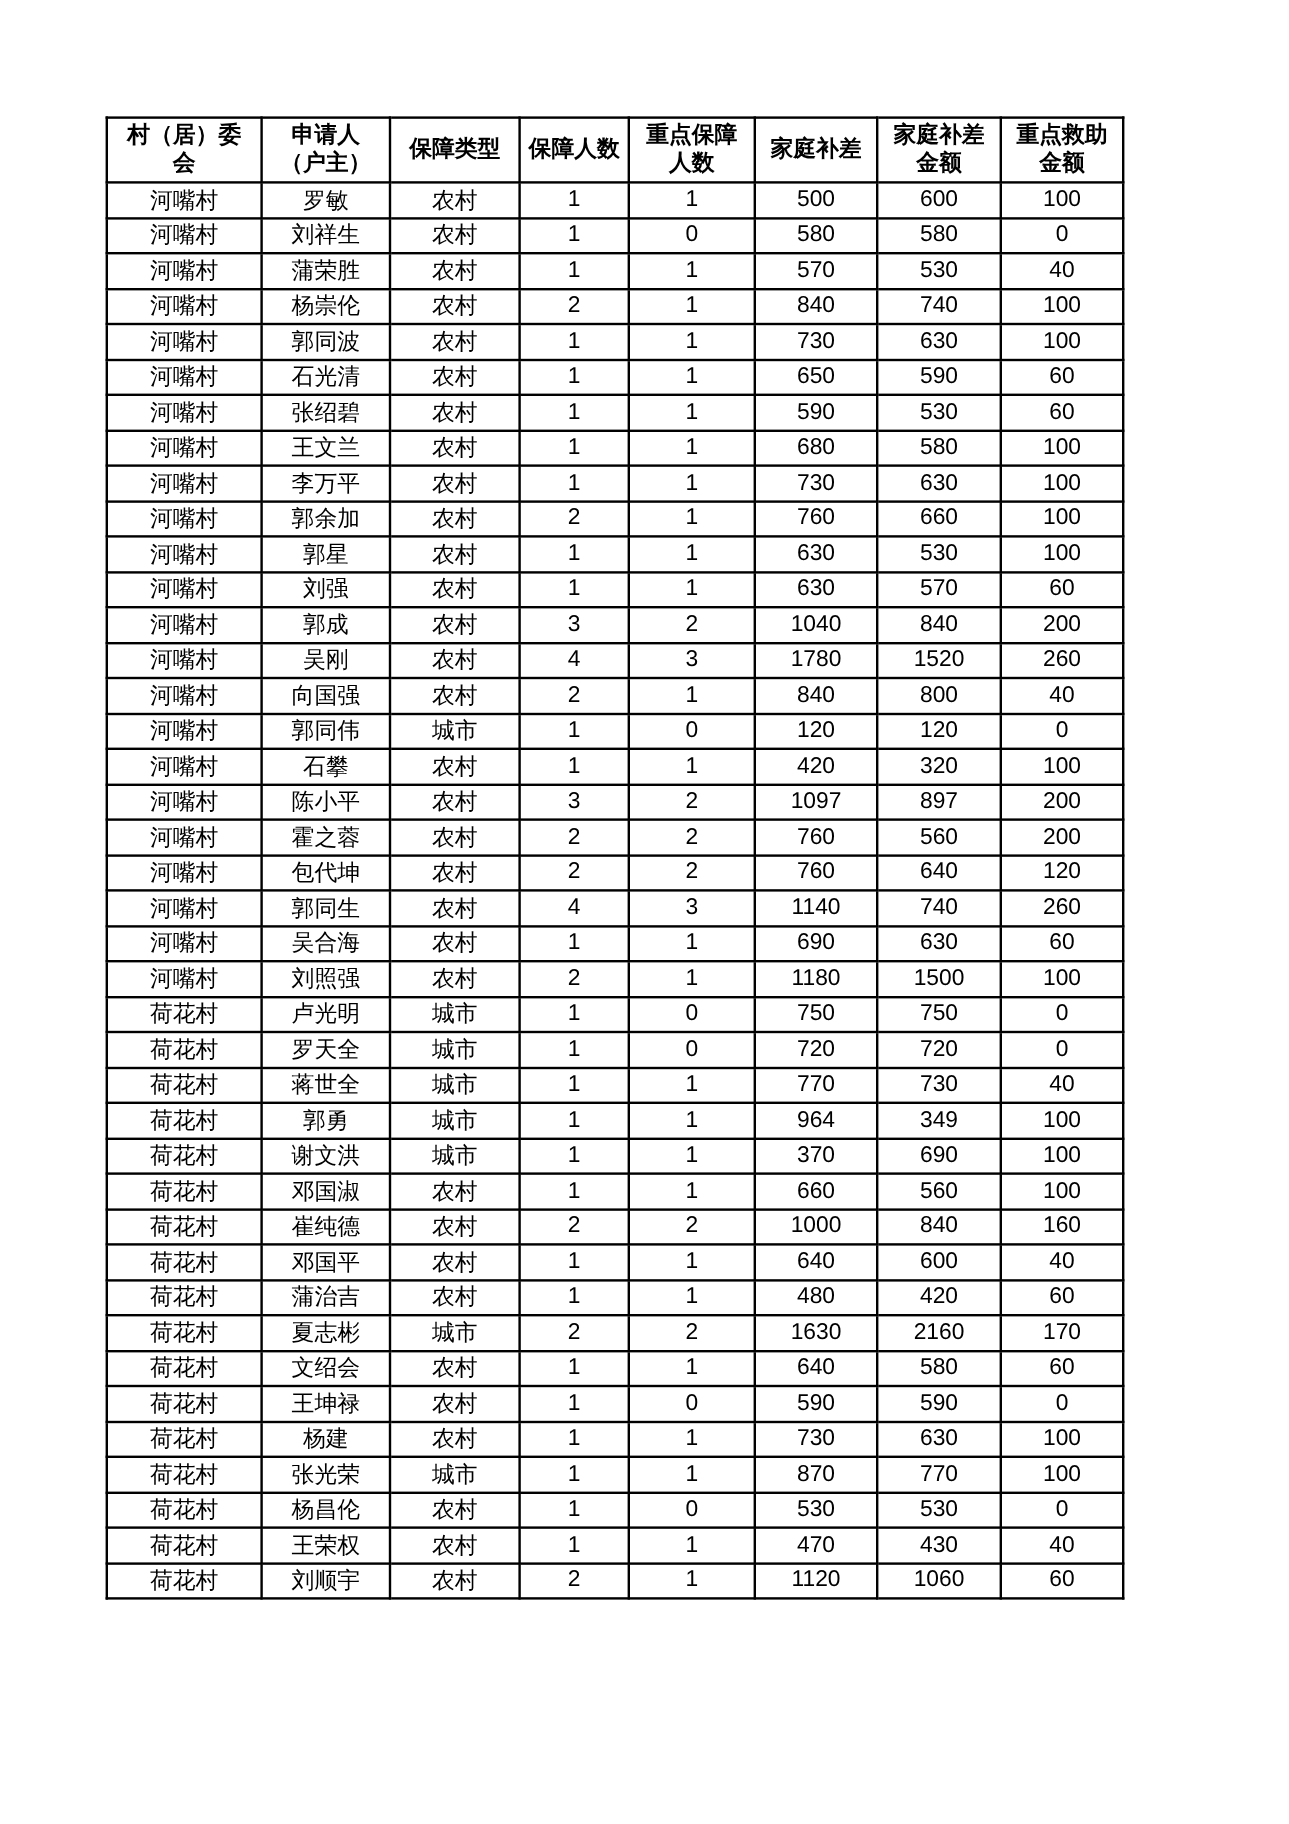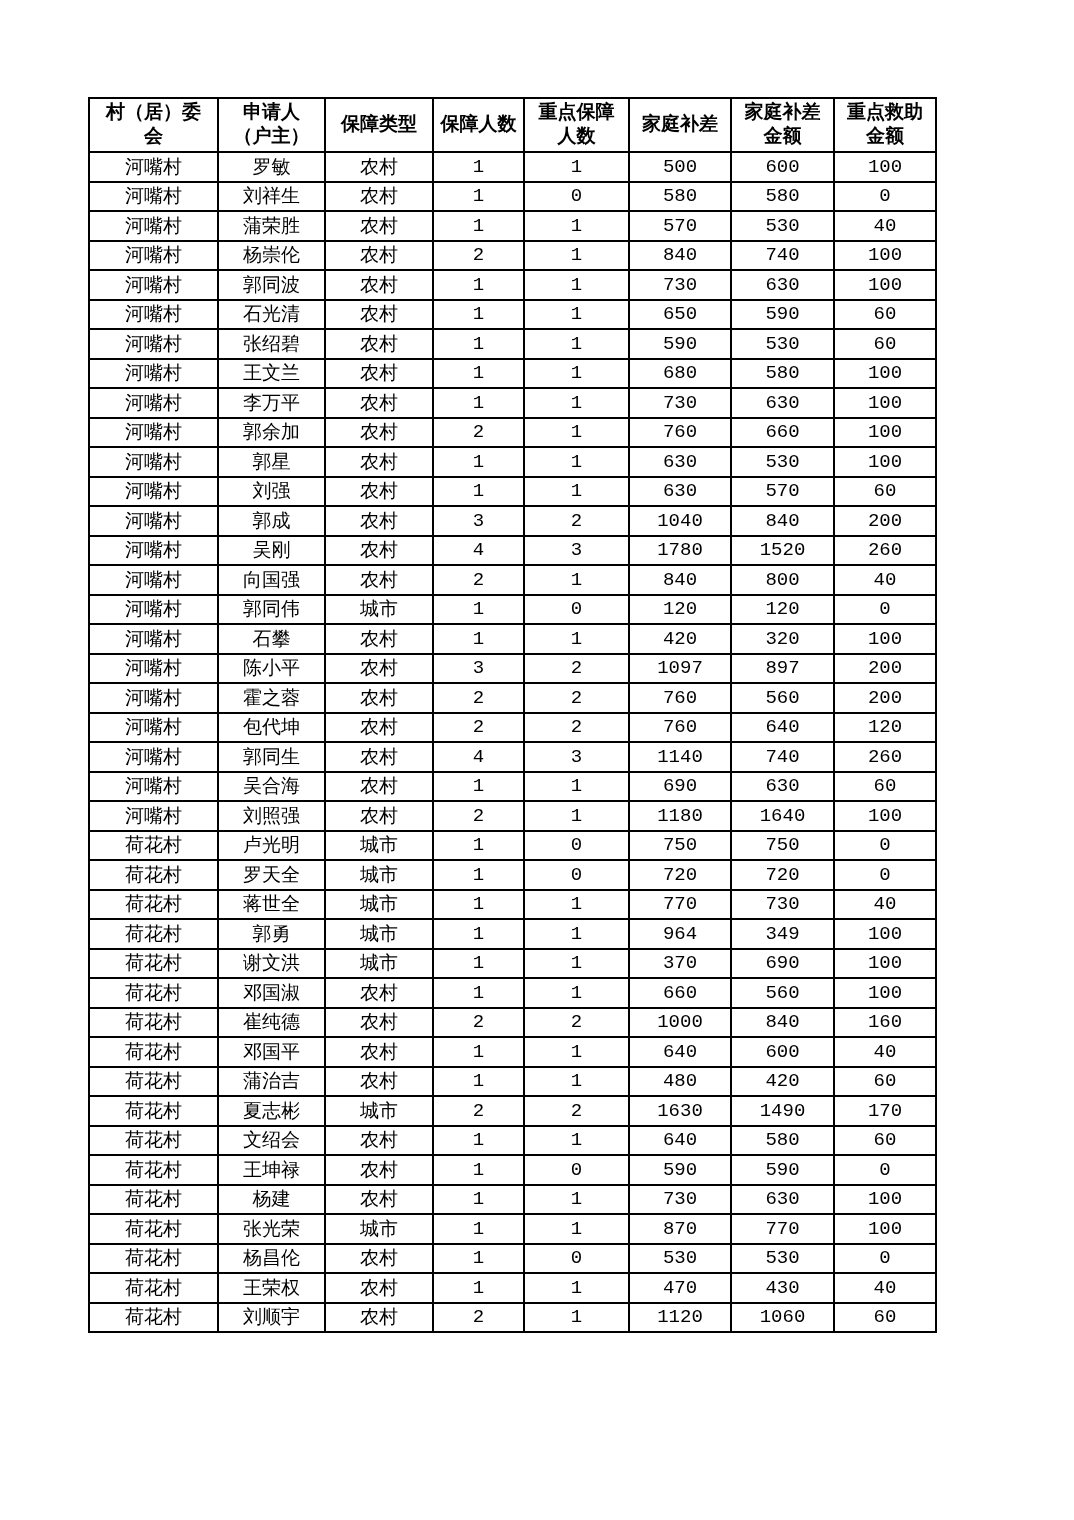--- a/index.html
+++ b/index.html
@@ -6,21 +6,21 @@
     margin: 0;
     padding: 0;
     background: #ffffff;
   }
   .page {
     position: relative;
     width: 1074px;
     height: 1520px;
     background: #ffffff;
     overflow: hidden;
-    font-family: Liberation Mono, monospace;
+    font-family: Liberation Sans, sans-serif;
     color: #000000;
   }
   table.ledger {
     position: absolute;
     left: 88px;
     top: 97px;
     width: 847px;
     border-collapse: collapse;
     table-layout: fixed;
   }
@@ -299,21 +299,21 @@
           <td>630</td>
           <td>60</td>
         </tr>
         <tr>
           <td>河嘴村</td>
           <td>刘照强</td>
           <td>农村</td>
           <td>2</td>
           <td>1</td>
           <td>1180</td>
-          <td>1640</td>
+          <td>1500</td>
           <td>100</td>
         </tr>
         <tr>
           <td>荷花村</td>
           <td>卢光明</td>
           <td>城市</td>
           <td>1</td>
           <td>0</td>
           <td>750</td>
           <td>750</td>
@@ -399,21 +399,21 @@
           <td>420</td>
           <td>60</td>
         </tr>
         <tr>
           <td>荷花村</td>
           <td>夏志彬</td>
           <td>城市</td>
           <td>2</td>
           <td>2</td>
           <td>1630</td>
-          <td>1490</td>
+          <td>2160</td>
           <td>170</td>
         </tr>
         <tr>
           <td>荷花村</td>
           <td>文绍会</td>
           <td>农村</td>
           <td>1</td>
           <td>1</td>
           <td>640</td>
           <td>580</td>

